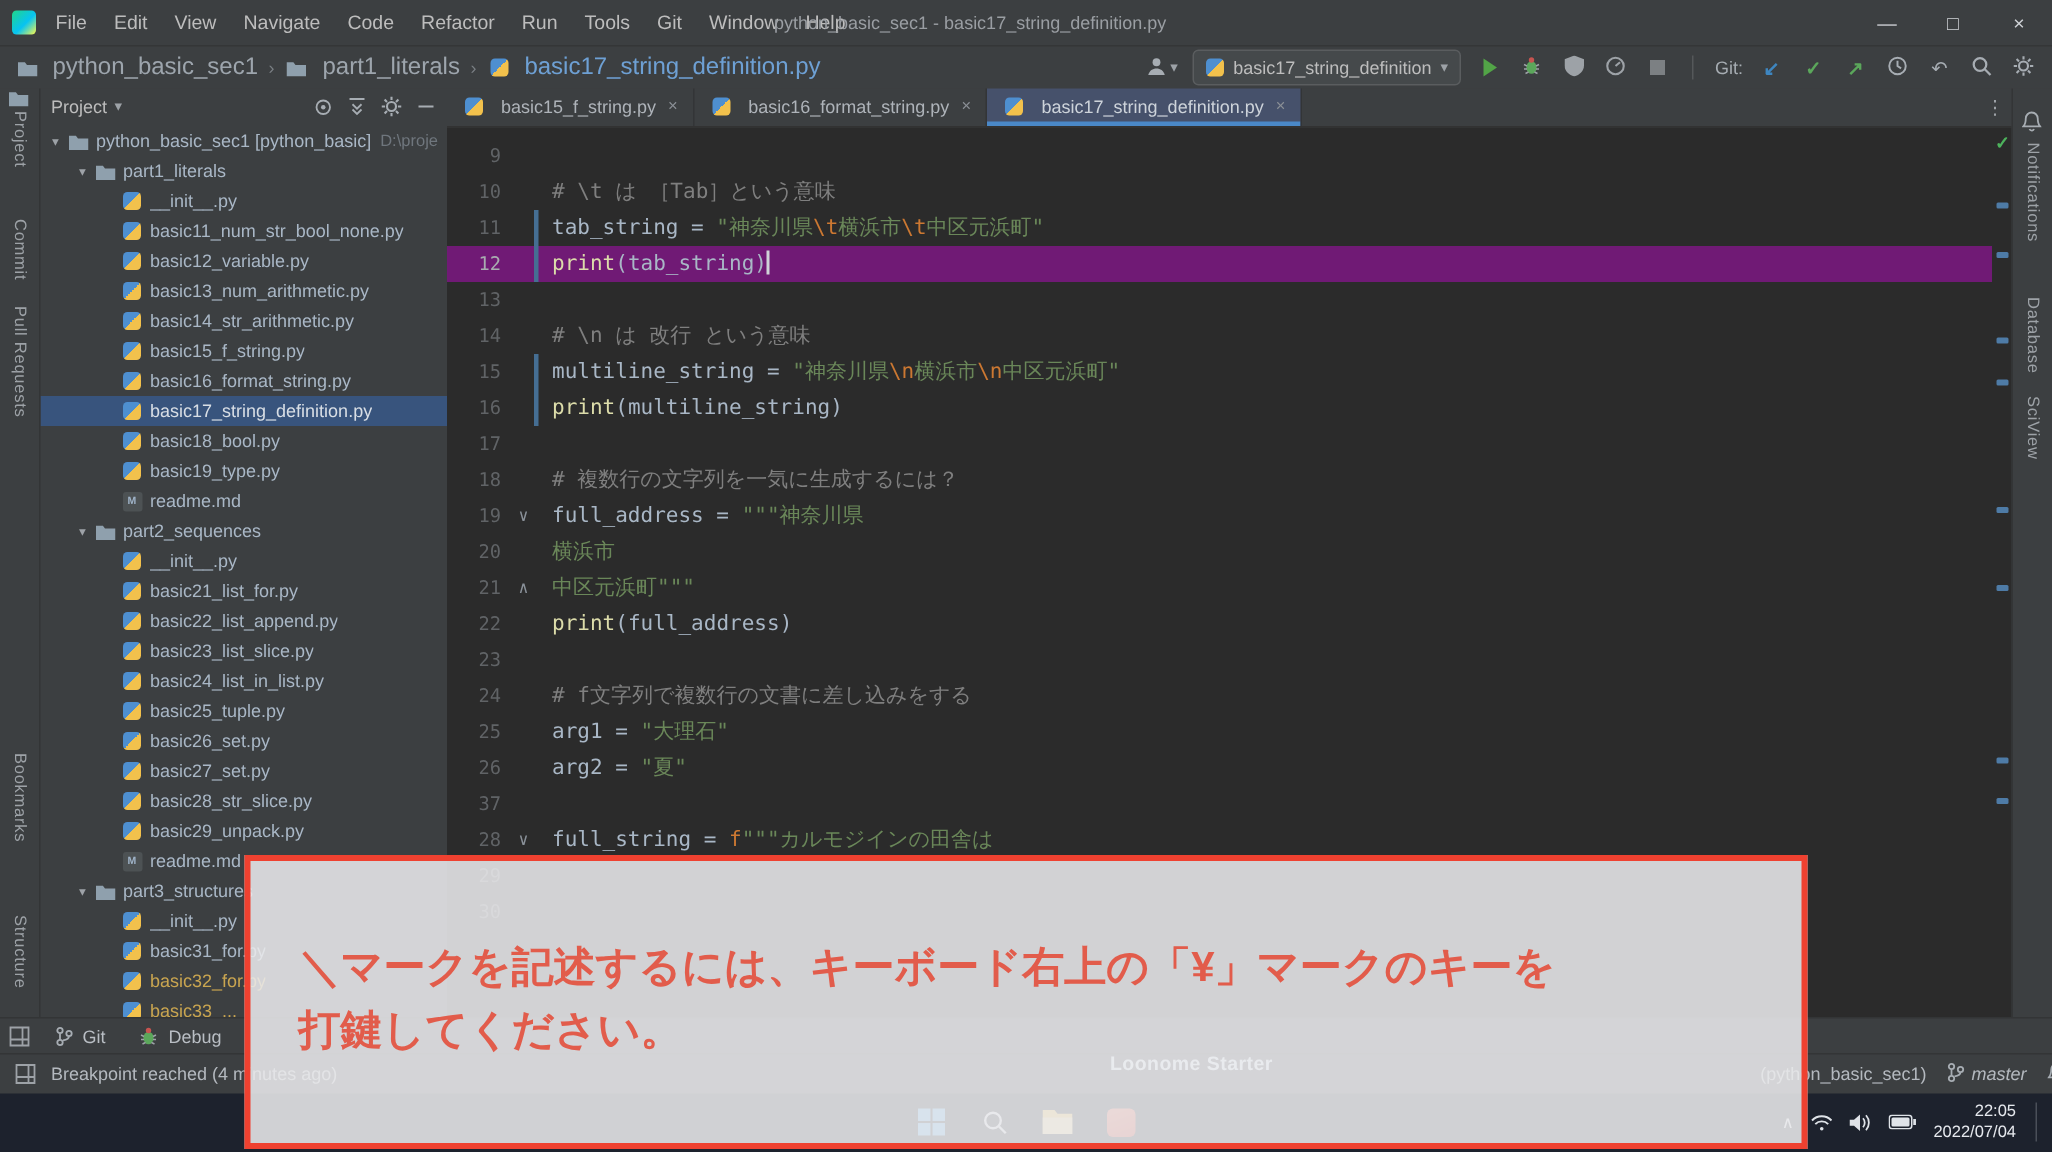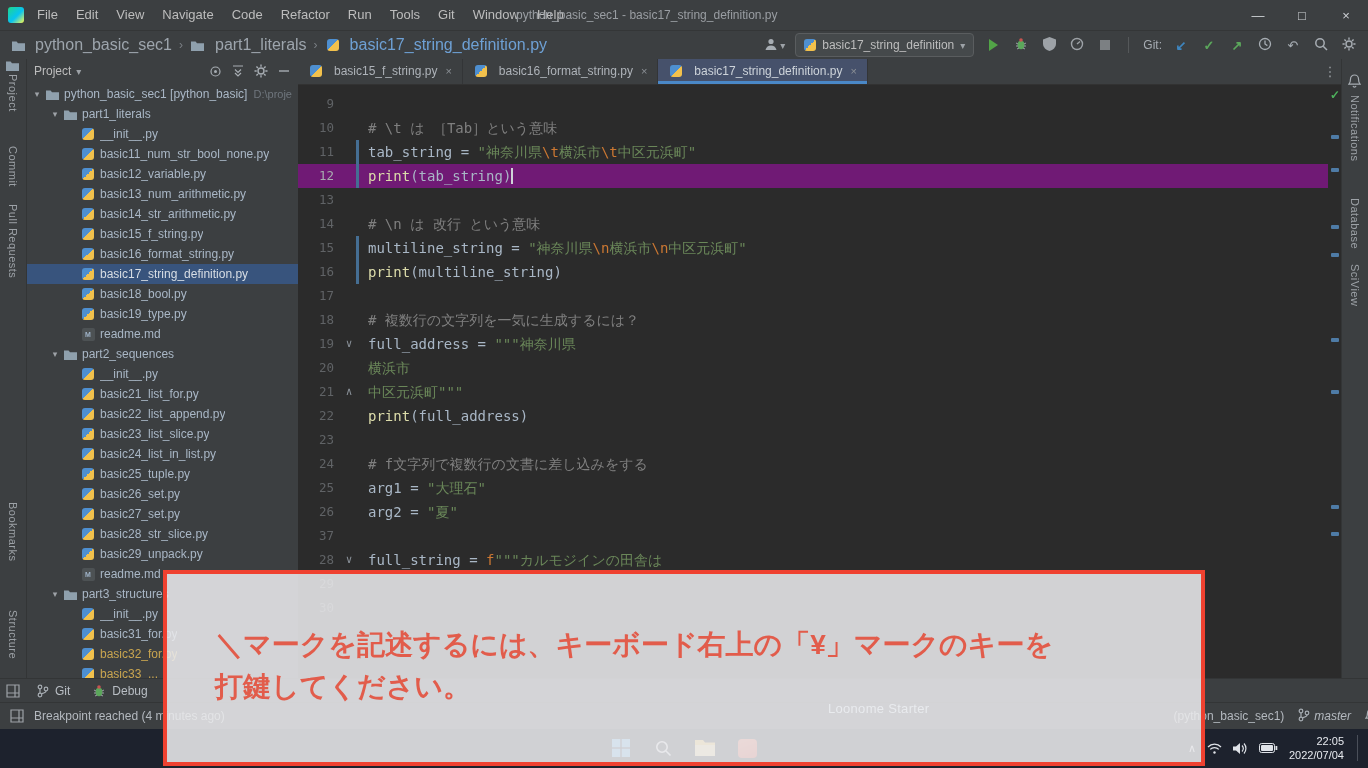--- a/index.html
+++ b/index.html
@@ -104,23 +104,23 @@
   .tb-center{position:absolute;left:50%;top:0;height:40px;transform:translateX(-50%);display:flex;align-items:center;gap:20px;}
   .tb-ico{width:22px;height:22px;display:flex;align-items:center;justify-content:center;}
   .redapp{width:19px;height:19px;border-radius:4px;background:linear-gradient(160deg,#f06a4f,#d93b2b);display:inline-block;}
   .tb-tray{position:absolute;right:6px;top:0;height:40px;display:flex;align-items:center;gap:11px;color:#dfe3e8;}
   .tray-ico{display:inline-flex;align-items:center;font-size:11px;color:#dfe3e8;}
   .tb-clock{text-align:right;font-size:11px;line-height:14px;color:#e6e9ee;}
   .tb-edge{width:4px;height:26px;border-left:1px solid #4a4f59;margin-left:2px;}
 
   
   .overlay-note{position:absolute;left:163px;top:570px;width:1042px;height:196px;box-sizing:border-box;
-                background:rgba(233,233,236,0.88);border:4px solid #ef4130;z-index:50;padding:50px 20px 0 48px;}
+                background:rgba(233,233,236,0.88);border:4px solid #ef4130;z-index:50;padding:50px 20px 0 32px;}
   .overlay-text{font-size:28px;line-height:42px;color:#e25c4b;font-weight:600;}
-  .watermark{position:absolute;left:828px;top:701px;z-index:60;font-size:13px;font-weight:normal;
+  .watermark{position:absolute;left:740px;top:701px;z-index:60;font-size:13px;font-weight:bold;
              color:rgba(236,238,242,0.85);letter-spacing:.3px;}
 </style>
 </head>
 <body>
 
 <div class="screen">
 
   <div class="titlebar">
     <span class="logo"></span>
     <nav class="menubar">

